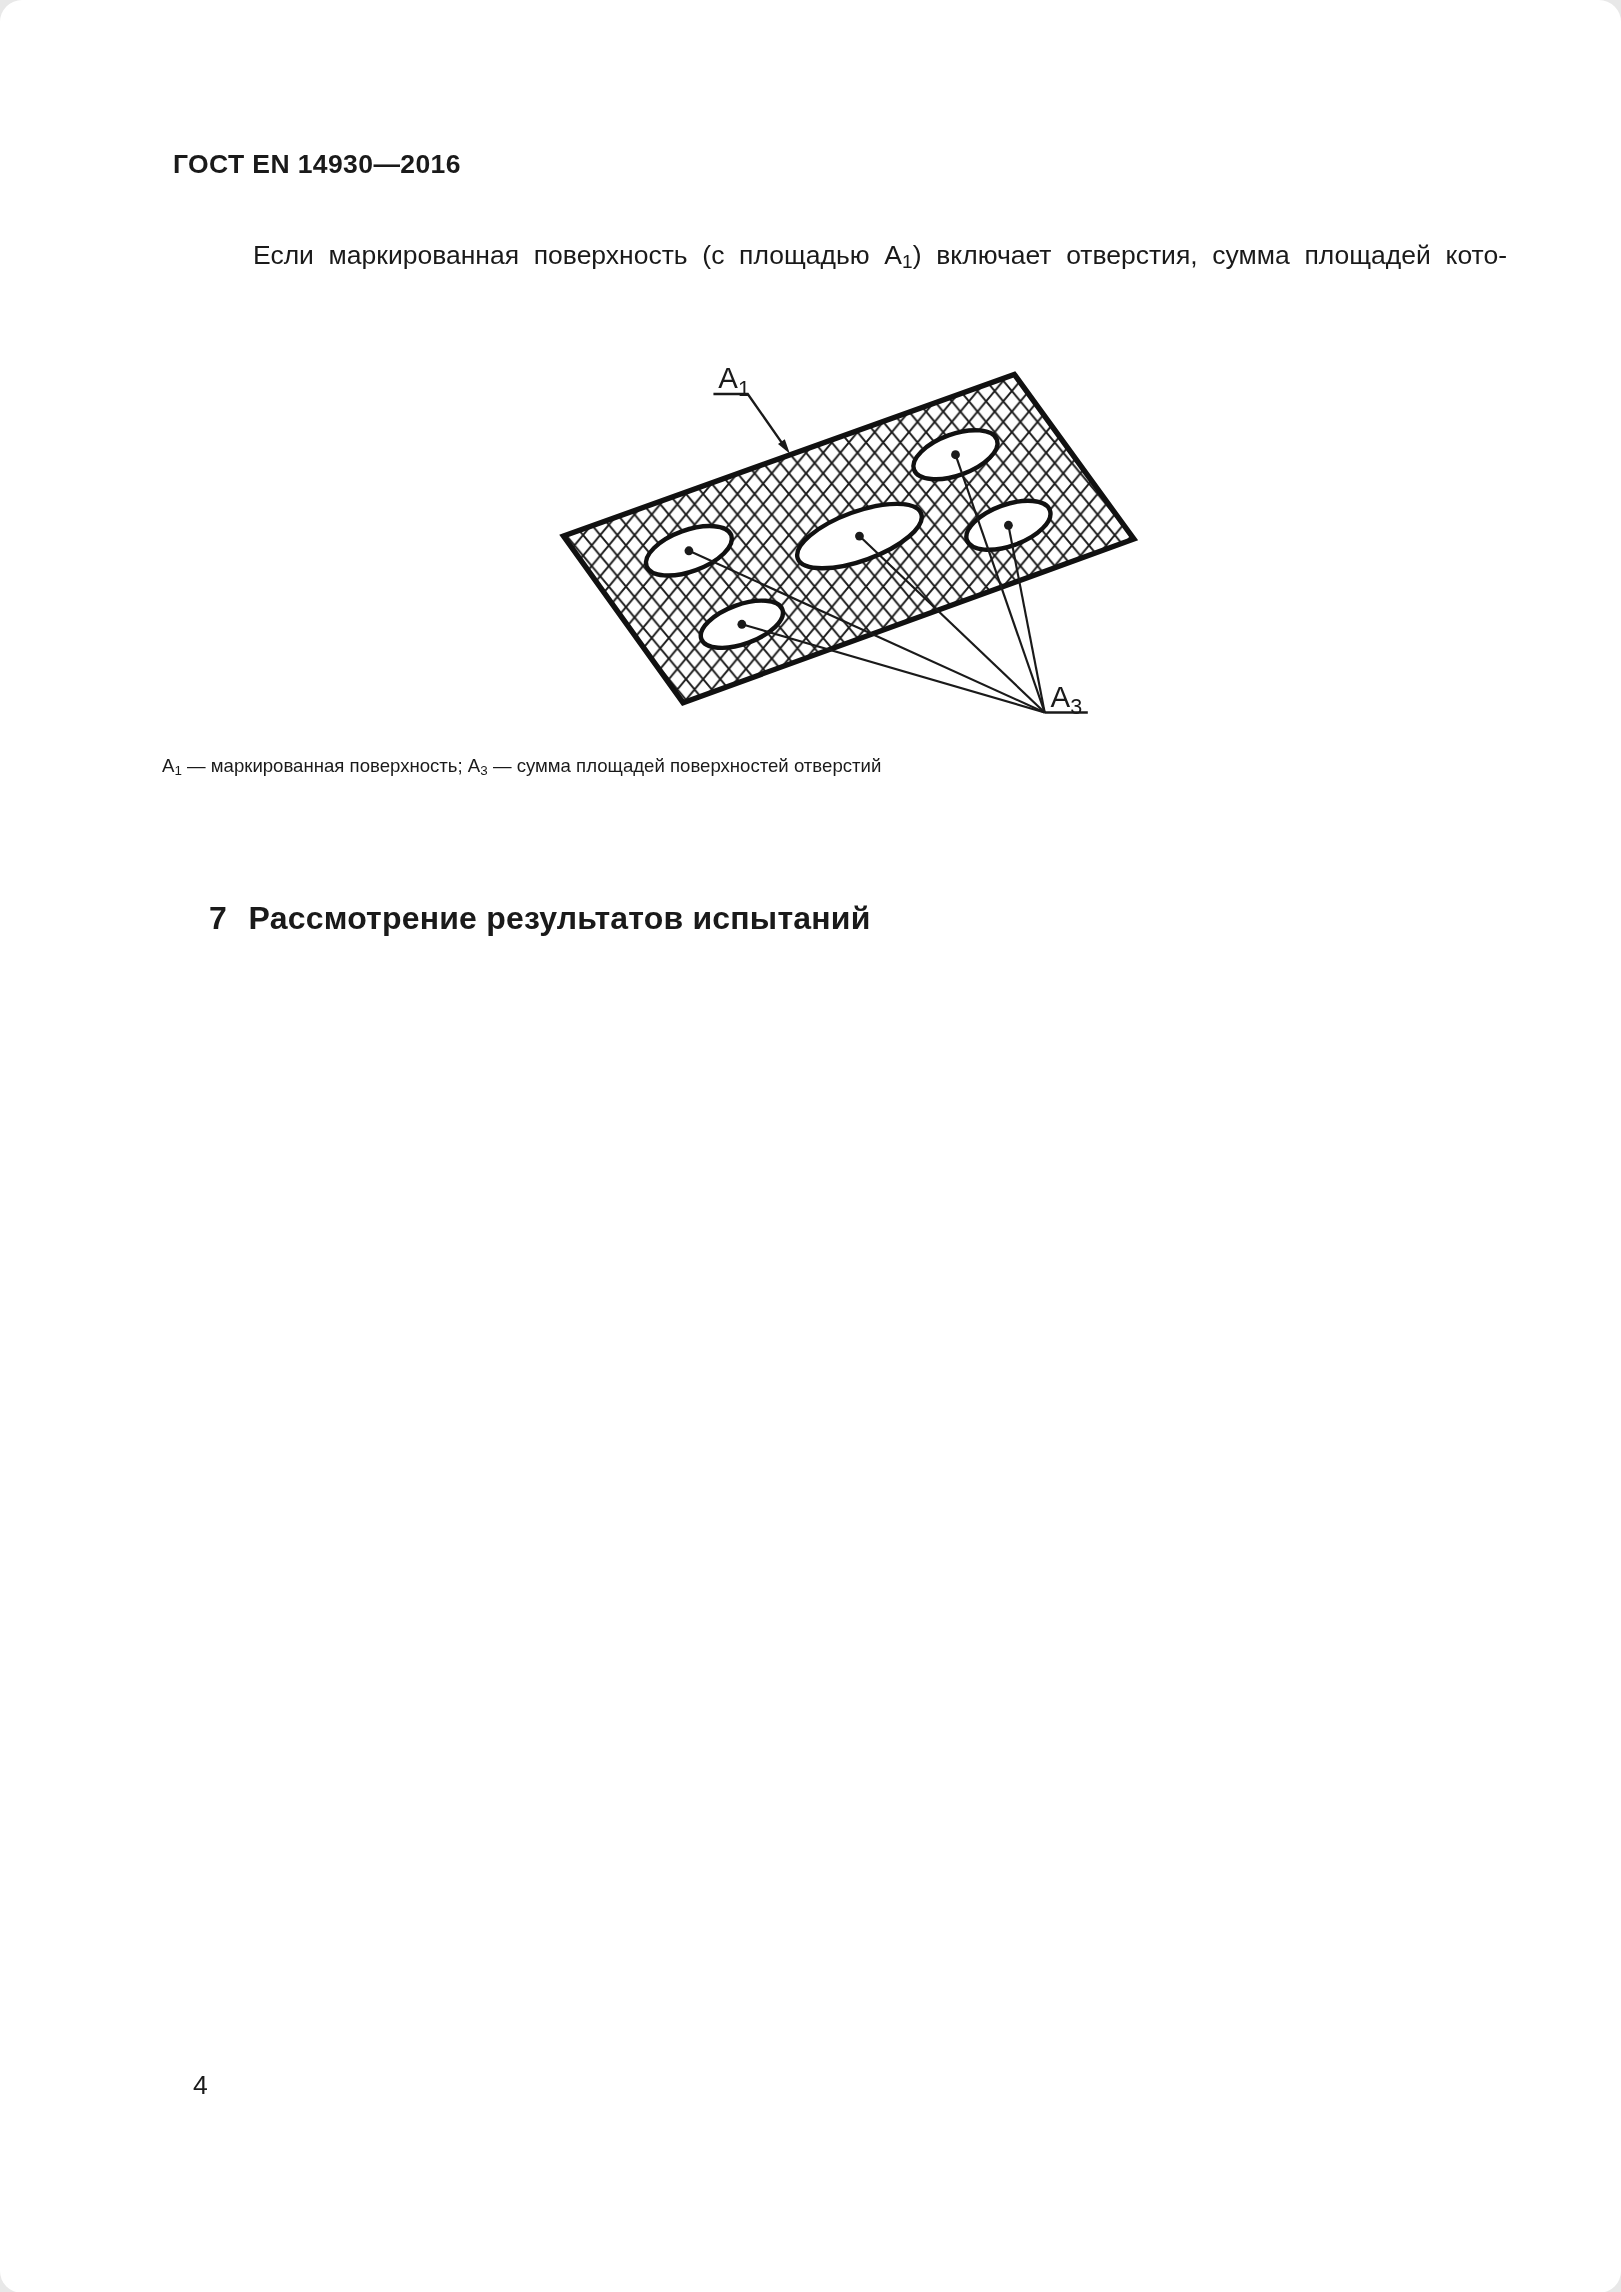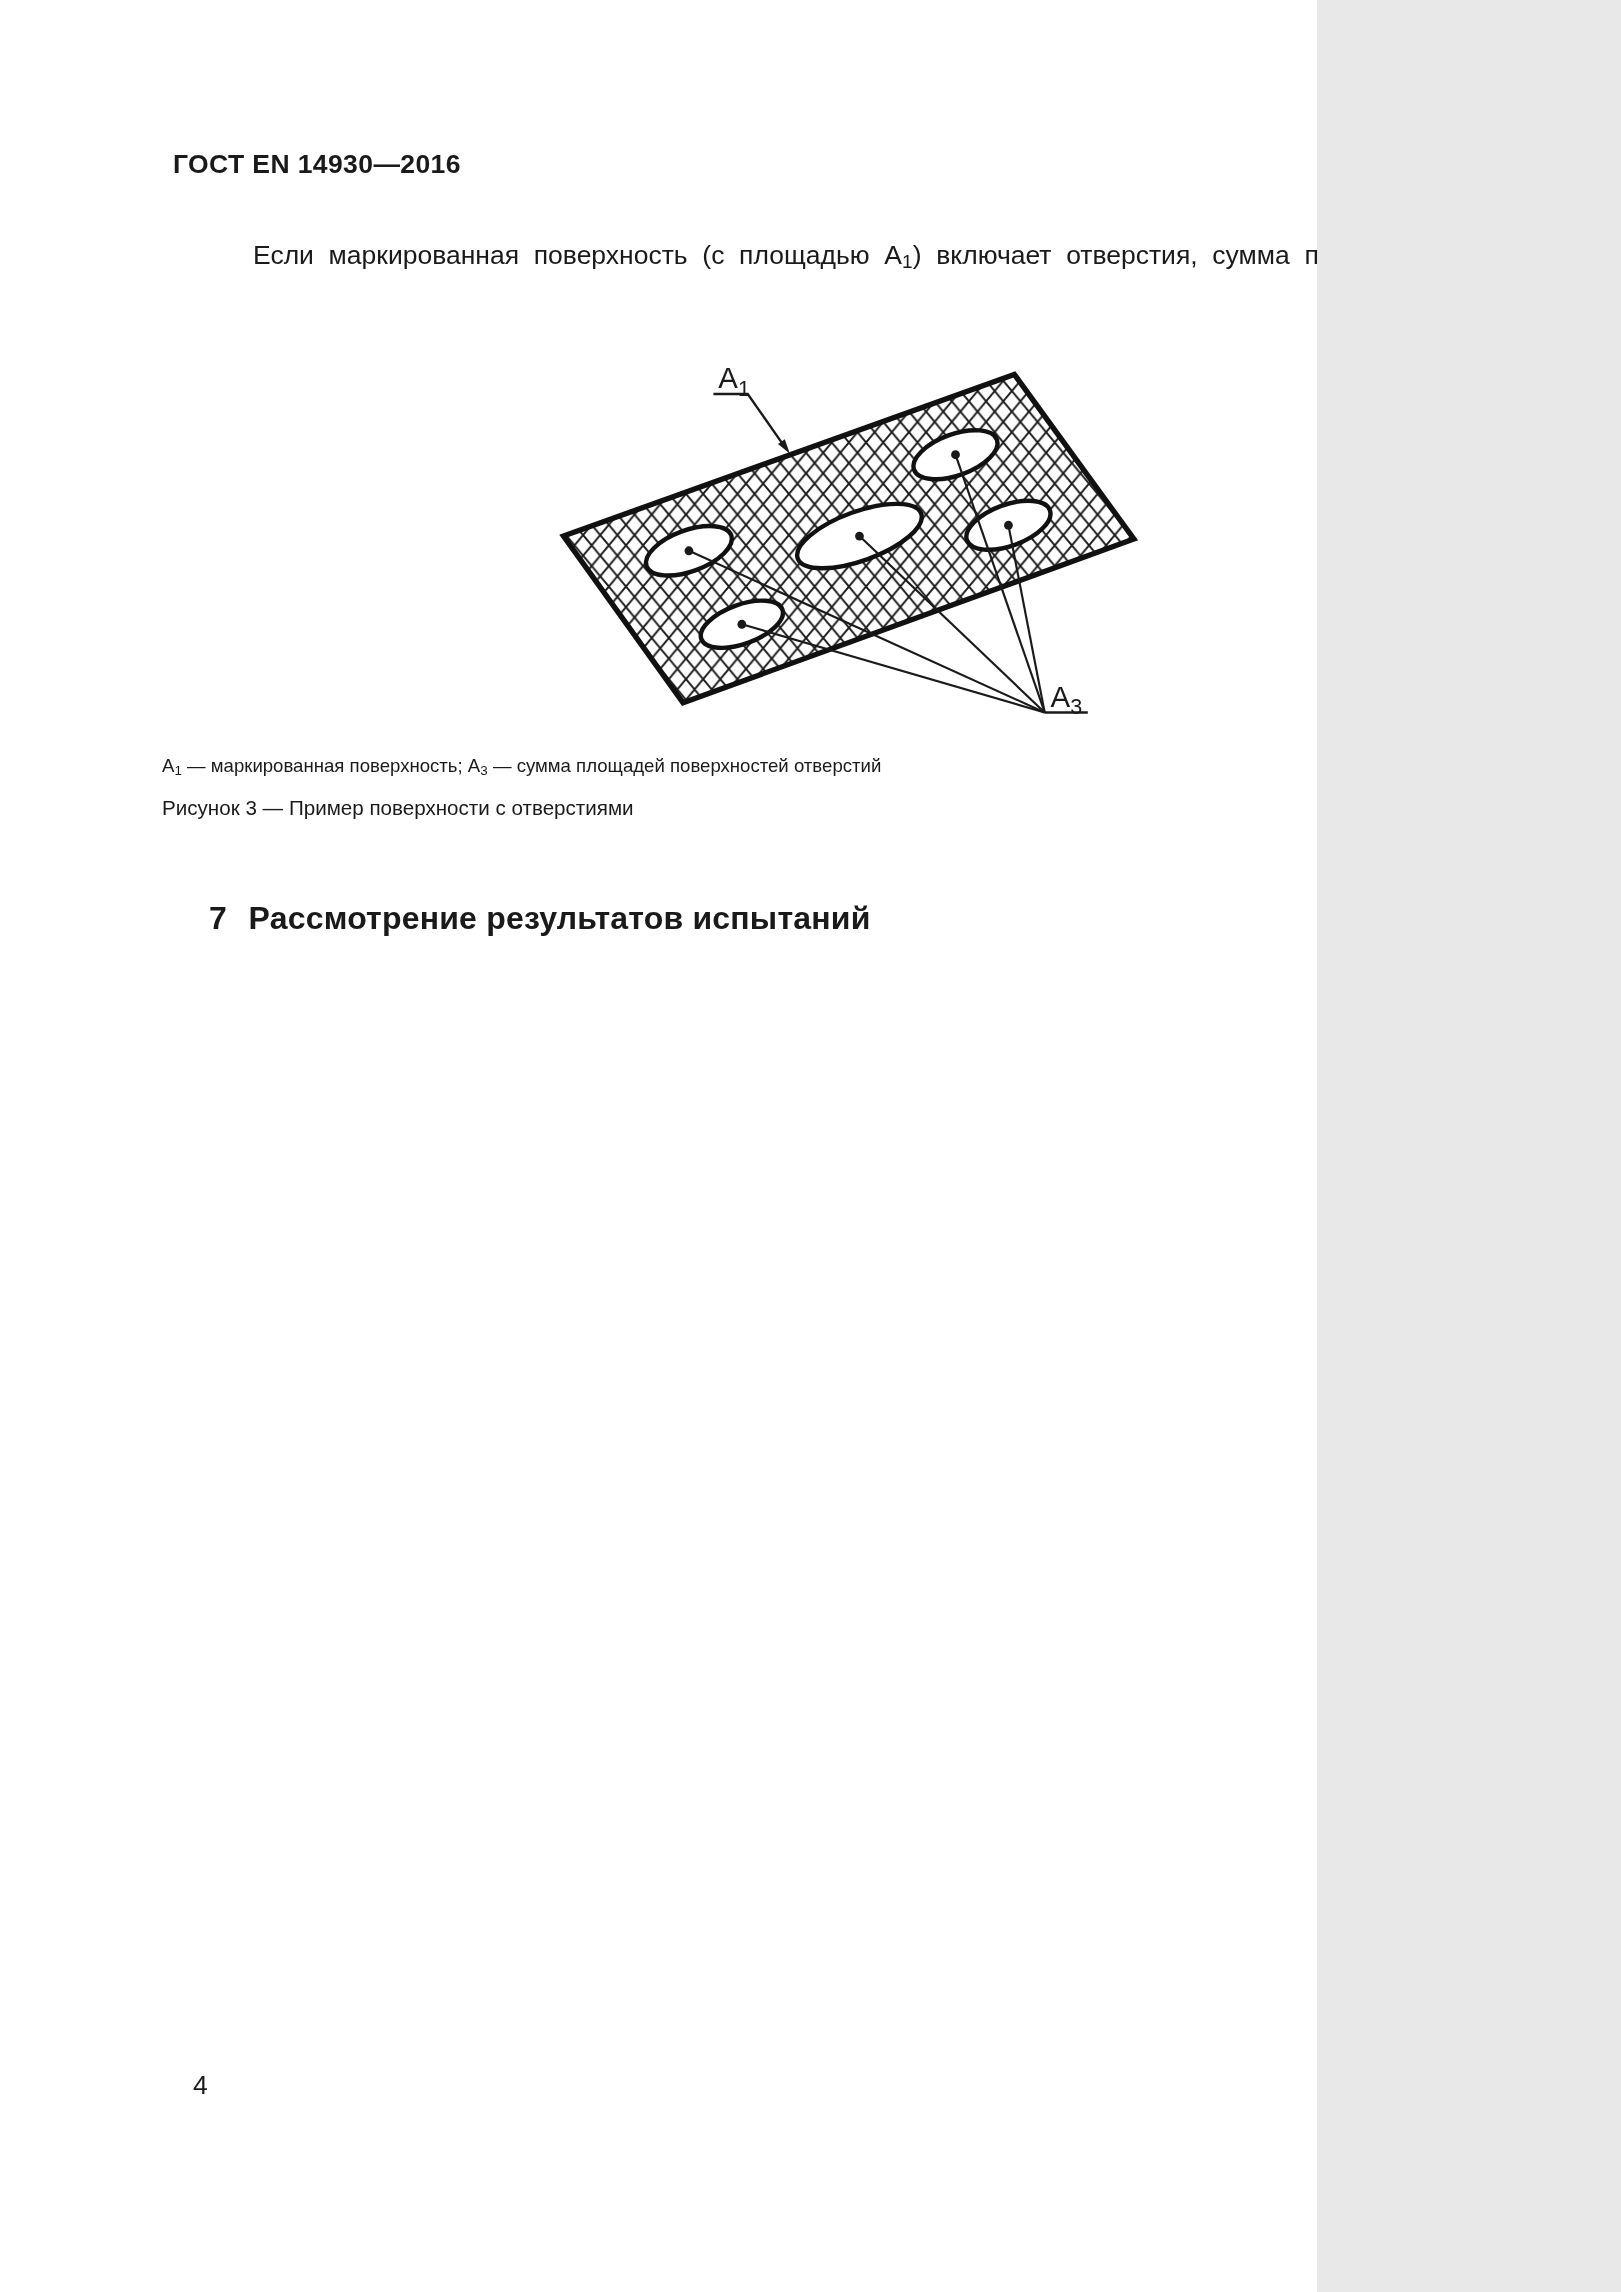--- a/index.html
+++ b/index.html
@@ -1,23 +1,24 @@
 <!DOCTYPE html>
 <html><head>
 <meta charset="utf-8">
 <style>
   html,body{margin:0;padding:0;background:#e8e8e8;}
   .page{
     position:relative;
-    width:1317px;
+    width:1621px;
     height:2293px;
     background:#ffffff;
     font-family:"Liberation Sans","DejaVu Sans",sans-serif;
     color:#1a1a1a;
     overflow:hidden;
+    border-radius:22px;
   }
   .header{
     position:absolute;
     left:173px; top:149px;
     font-size:26.5px;
     font-weight:bold;
     letter-spacing:0.4px;
   }
   .para{
     position:absolute;
@@ -115,21 +116,20 @@
       <text x="733" y="396" font-size="30"><tspan>A</tspan><tspan dy="8" font-size="22">1</tspan></text>
     </g>
 
     <g>
       <line x1="1066" y1="727" x2="1110" y2="727" stroke="#1a1a1a" stroke-width="2.4"></line>
       <text x="1072" y="721" font-size="30"><tspan>A</tspan><tspan dy="8" font-size="22">3</tspan></text>
     </g>
   </svg>
 
   <div class="caption legend">A<sub>1</sub> — маркированная поверхность; A<sub>3</sub> — сумма площадей поверхностей отверстий</div>
-  <div class="caption cap-title">Рисунок 3 — Пример поверхности с отверстиями</div>
 
   <div class="heading">
     <span class="hnum">7</span><span>Рассмотрение результатов испытаний</span>
   </div>
 
 
   <div class="pagenum">4</div>
 
 </div>
 

